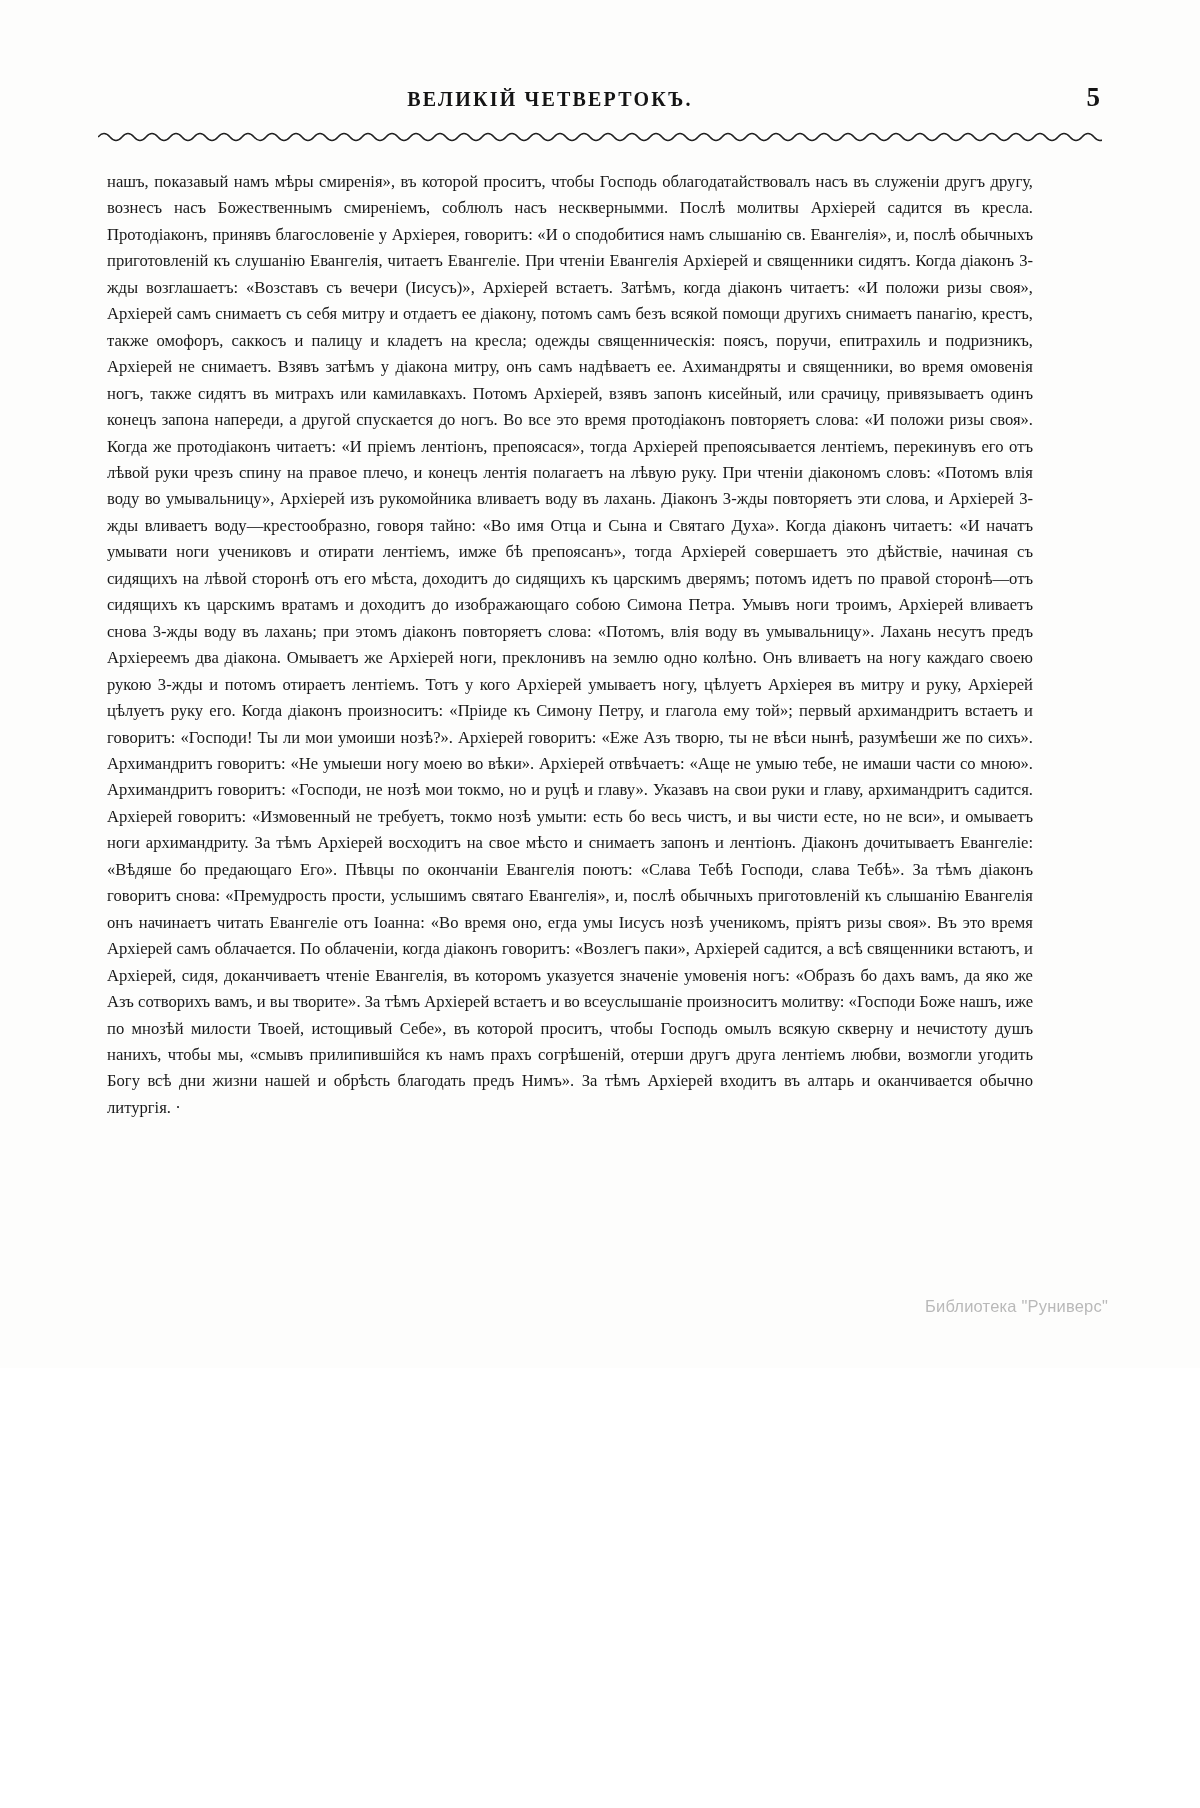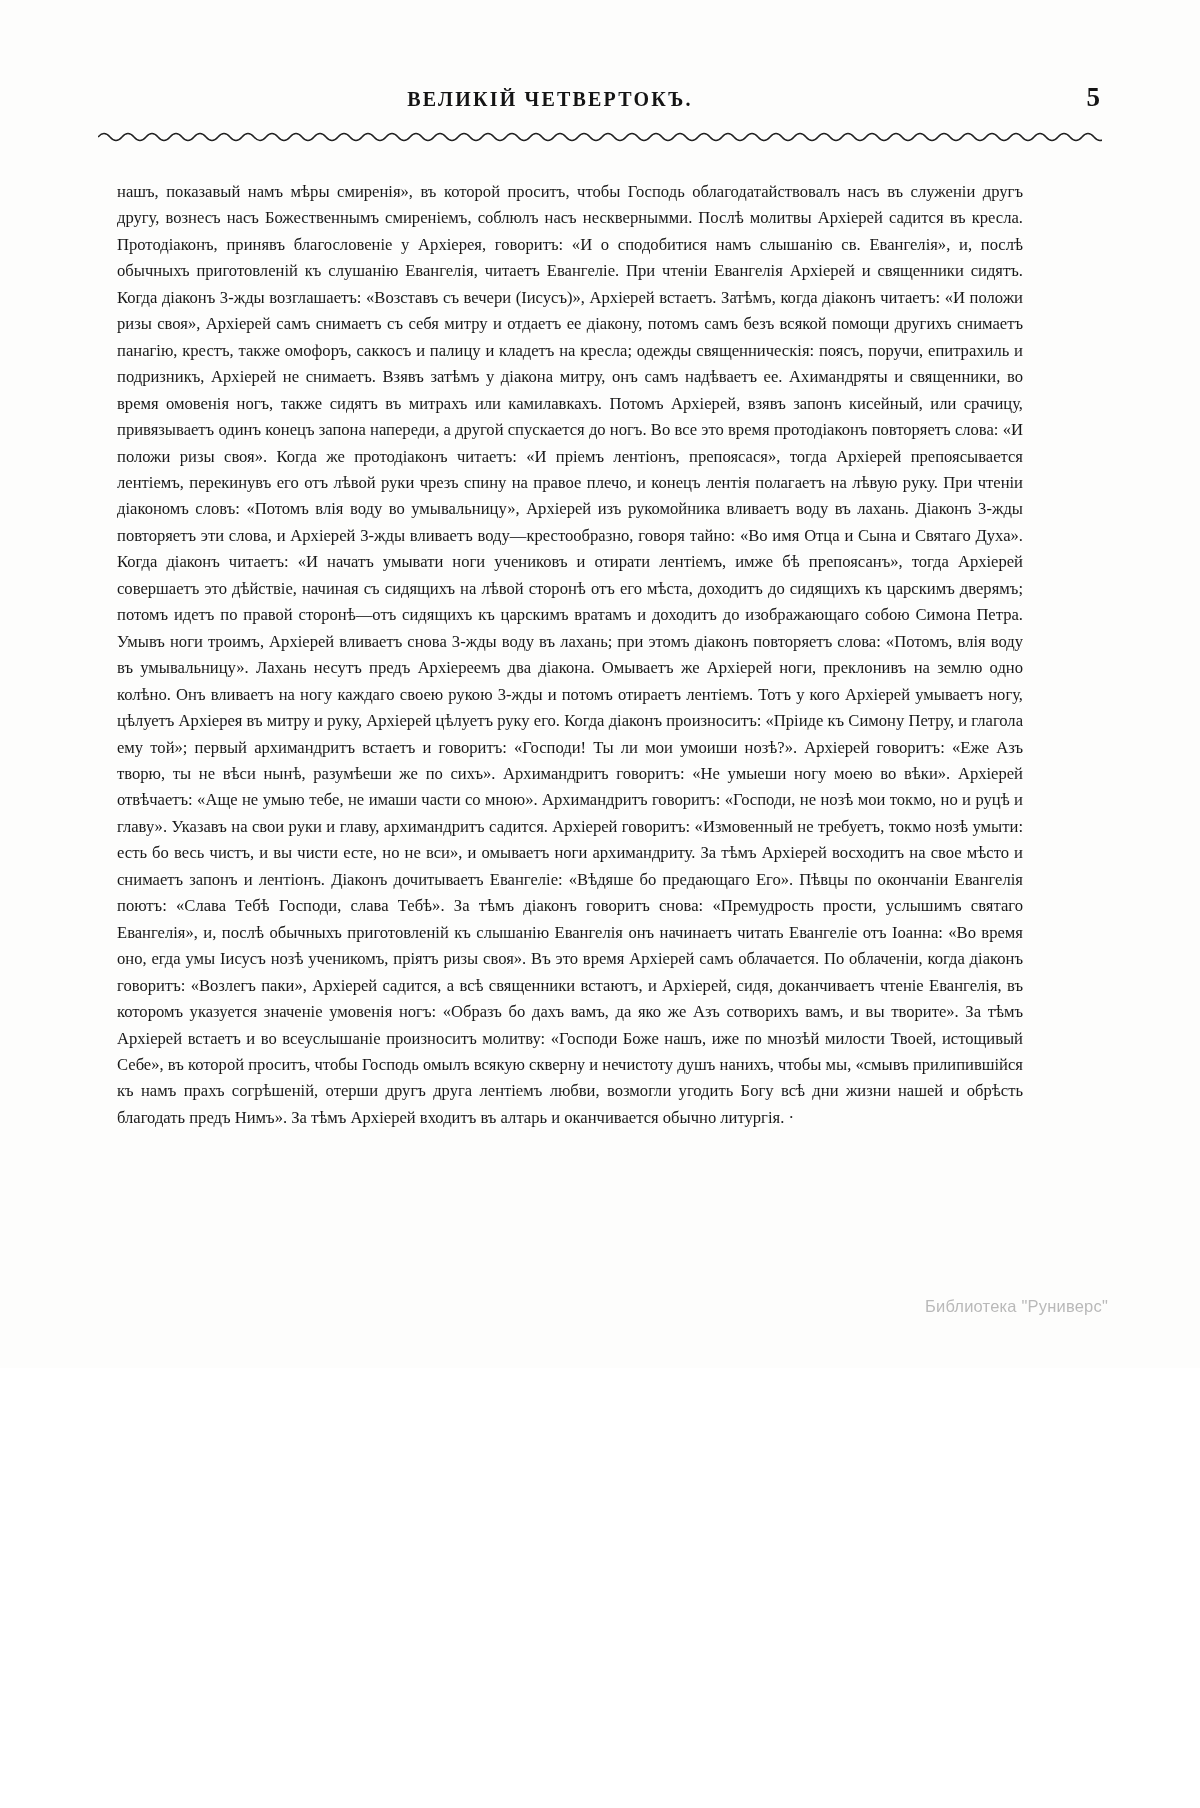--- a/index.html
+++ b/index.html
@@ -67,21 +67,21 @@
     width: 938px;
     font-size: 16.6px;
     line-height: 26.45px;
     text-align: justify;
     text-justify: inter-word;
     color: #181818;
     font-family: "Liberation Serif", serif;
     hyphens: manual;
   }
   .body-text p {
-    margin: 16px;
+    margin: 6px;
     text-indent: 0;
   }
   .watermark {
     position: absolute;
     right: 92px;
     bottom: 52px;
     font-size: 16.5px;
     color: #b9b9b9;
     font-family: "Liberation Sans", sans-serif;
     letter-spacing: 0.2px;

